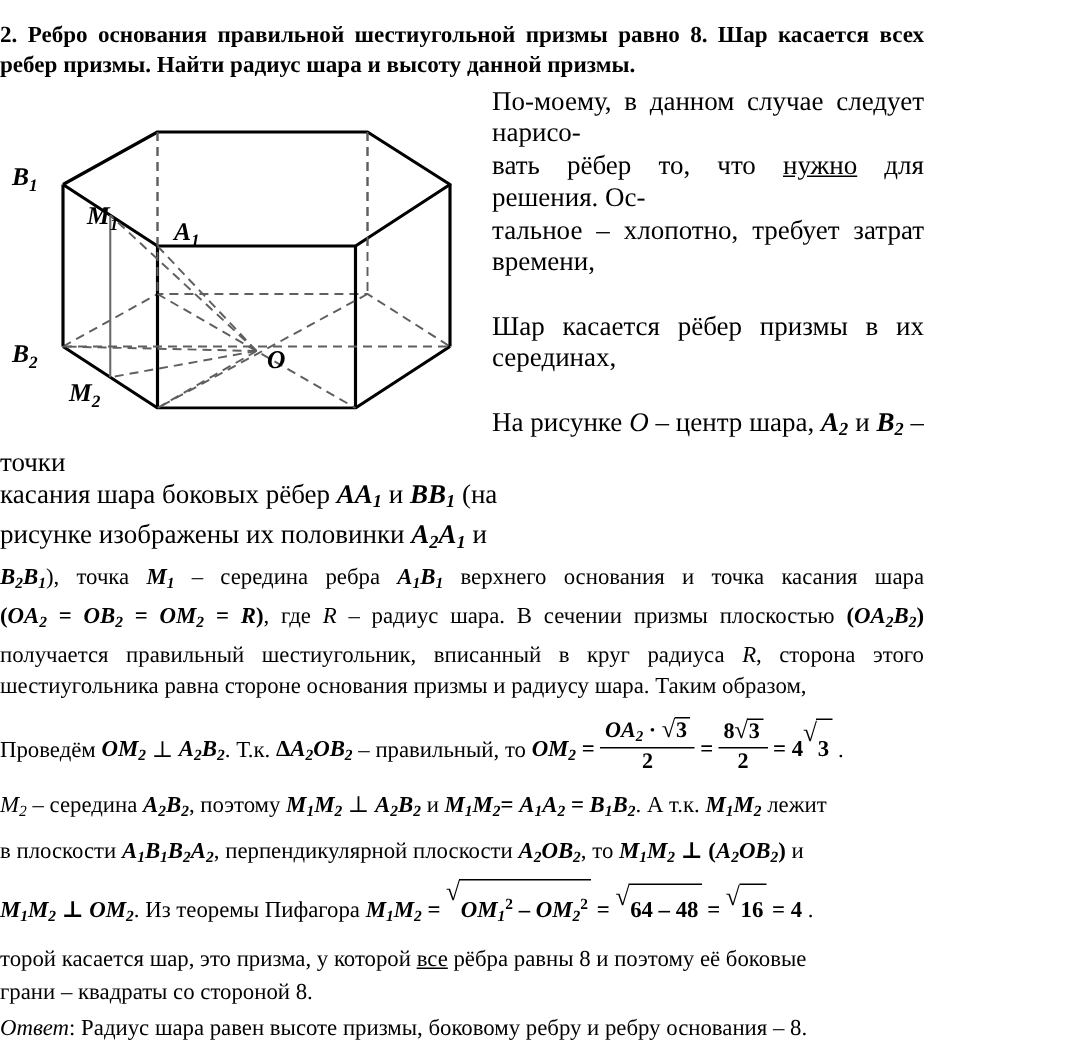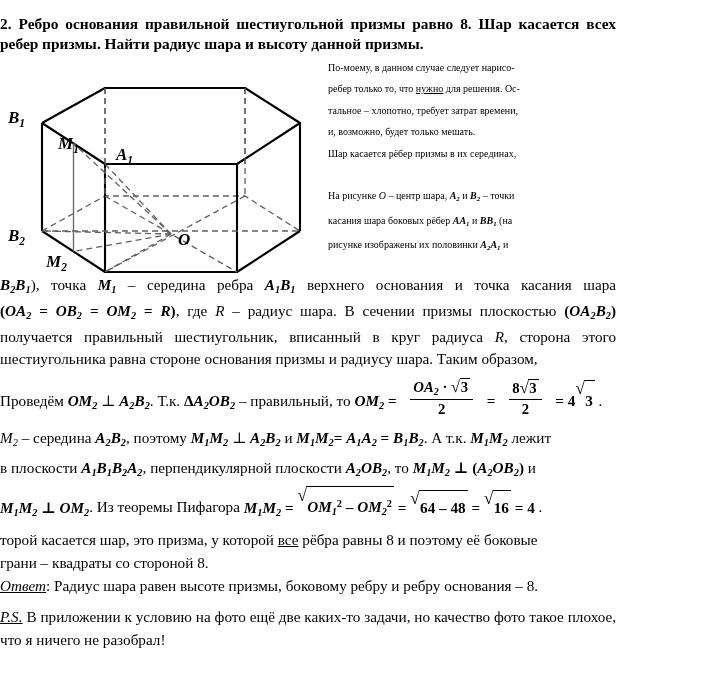--- a/index.html
+++ b/index.html
@@ -39,21 +39,21 @@
   }
   .figure-box {
     float: left;
     width: 322px;
     height: 212px;
     margin: 4px 6px 0 0;
   }
   .fig-svg { display: block; }
 
   .body-text {
-    font-size: 10px;
+    font-size: 18px;
     line-height: 21.4px;
     text-align: justify;
     text-justify: inter-word;
     margin: 0;
   }
   .body-text p { margin: 0; }
 
   .flow-para {
     font-size: 15.2px;
     line-height: 21.4px;
@@ -75,21 +75,21 @@
     font-size: 0.68em;
     vertical-align: 0.52em;
     font-style: normal;
   }
   .nw { white-space: nowrap; font-weight: bold; }
 
   .frac {
     display: inline-block;
     vertical-align: -0.52em;
     text-align: center;
-    margin: 0 10px;
+    margin: 0 0;
     line-height: 1.18;
   }
   .frac .top {
     display: block;
     padding: 0 3px 1px 3px;
     border-bottom: 1.2px solid #000;
     font-size: 0.97em;
   }
   .frac .bot {
     display: block;
@@ -110,21 +110,21 @@
     font-size: 1.12em;
     line-height: 1;
   }
   .sqrt > .body {
     display: inline-block;
     border-top: 1.1px solid #000;
     padding: 0 2px 0 1px;
   }
 
   .underlined { text-decoration: underline; }
-  .ital-ul { font-style: italic; text-decoration: underline; }
+  .ital-ul { font-style: italic; }
 
   .para-block {
     font-size: 15.2px;
     line-height: 22.2px;
     text-align: justify;
     margin: 0;
   }
   .sect-gap { height: 9px; }
   .eq-line {
     font-size: 15.2px;
@@ -189,23 +189,23 @@
           <text x="116" y="99" font-size="17">A<tspan font-size="11.5" dy="4" font-style="italic">1</tspan></text>
           <text x="94" y="229" font-size="17">A<tspan font-size="11.5" dy="4" font-style="italic">2</tspan></text>
           <text x="178" y="184" font-size="17">O</text>
         </g>
       </svg>
     </div>
 
     <div class="body-text">
       <p>
         <span>По-моему, в данном случае следует нарисо-</span><br>
-        <span>ребер только то, что </span><span class="underlined">нужно</span><span> для решения. Ос-</span><br>
+        <span>вать рёбер то, что </span><span class="underlined">нужно</span><span> для решения. Ос-</span><br>
         <span>тальное – хлопотно, требует затрат времени,</span><br>
-        <span>и, возможно, будет только мешать.</span><br>
+        <br>
         <span>Шар касается рёбер призмы в их серединах,</span><br>
         <br>
         <span>На рисунке </span><i>O</i><span> – центр шара, </span><span class="nw"><i>A</i><span class="sub">2</span></span><span> и </span><span class="nw"><i>B</i><span class="sub">2</span></span><span> – точки</span><br>
         <span>касания шара боковых рёбер </span><span class="nw"><i>AA</i><span class="sub">1</span></span><span> и </span><span class="nw"><i>BB</i><span class="sub">1</span></span><span> (на</span><br>
         <span>рисунке изображены их половинки </span><span class="nw"><i>A</i><span class="sub">2</span><i>A</i><span class="sub">1</span></span><span> и</span>
       </p>
     </div>
     <div class="clear"></div>
   </div>
 

